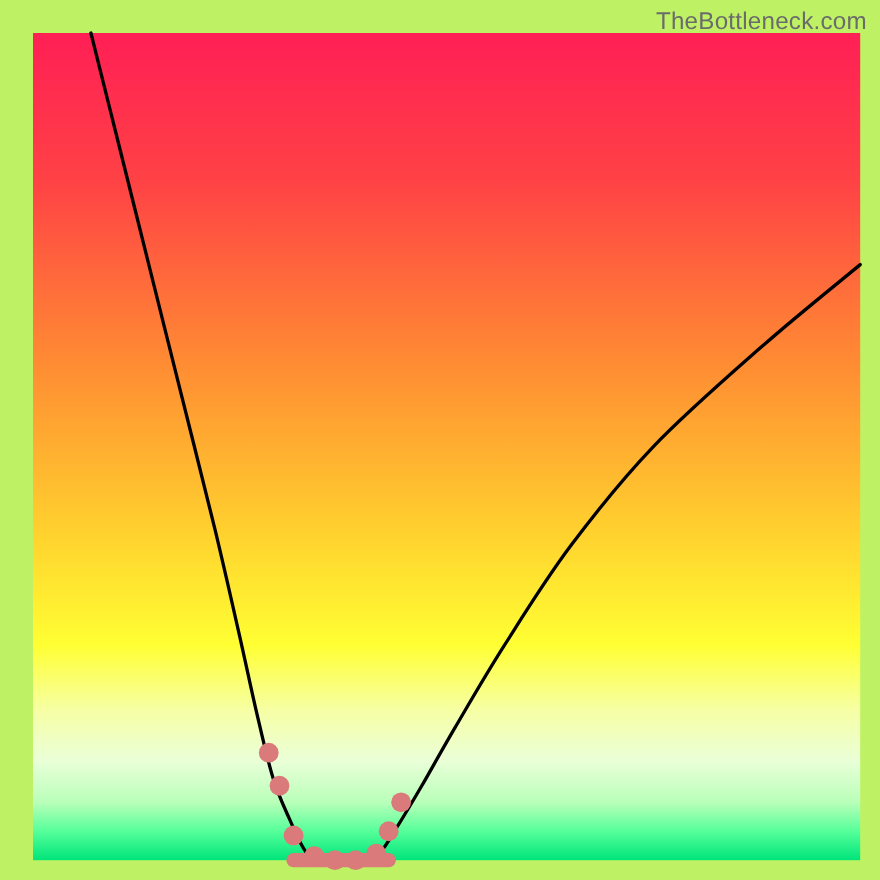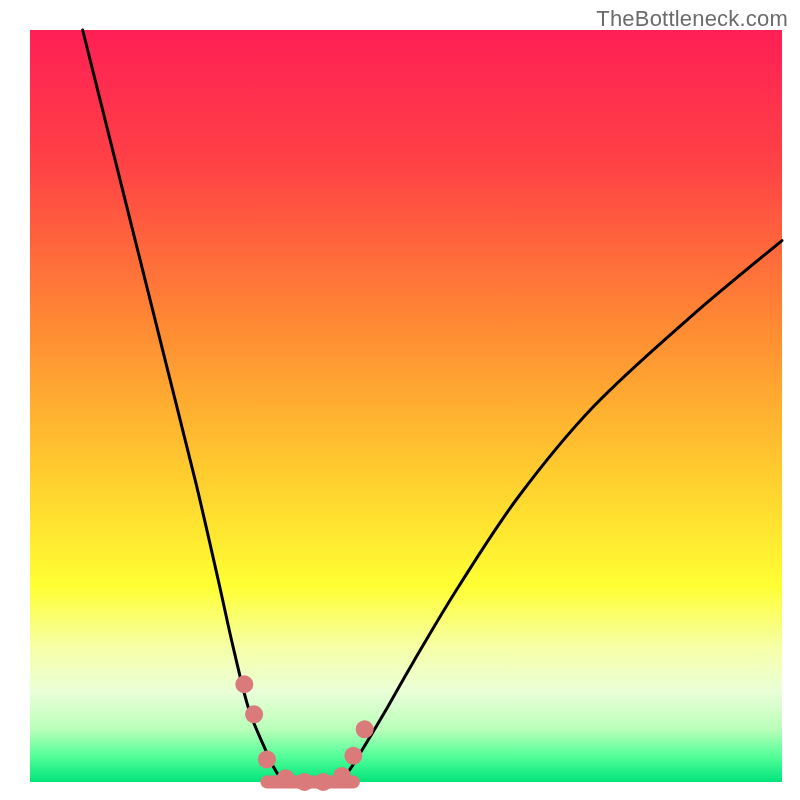--- a/index.html
+++ b/index.html
@@ -8,21 +8,21 @@
     width: 800px;
     height: 800px;
     background: #000;
     overflow: hidden;
     font-family: Arial, Helvetica, sans-serif;
   }
   .outer {
     position: relative;
     width: 800px;
     height: 800px;
-    background: #ffffff;
+    background: #bef264;
   }
   .watermark {
     position: absolute;
     top: 6px;
     right: 12px;
     color: #6b6b6b;
     font-size: 22px;
     font-weight: 500;
     letter-spacing: 0.2px;
     z-index: 10;

